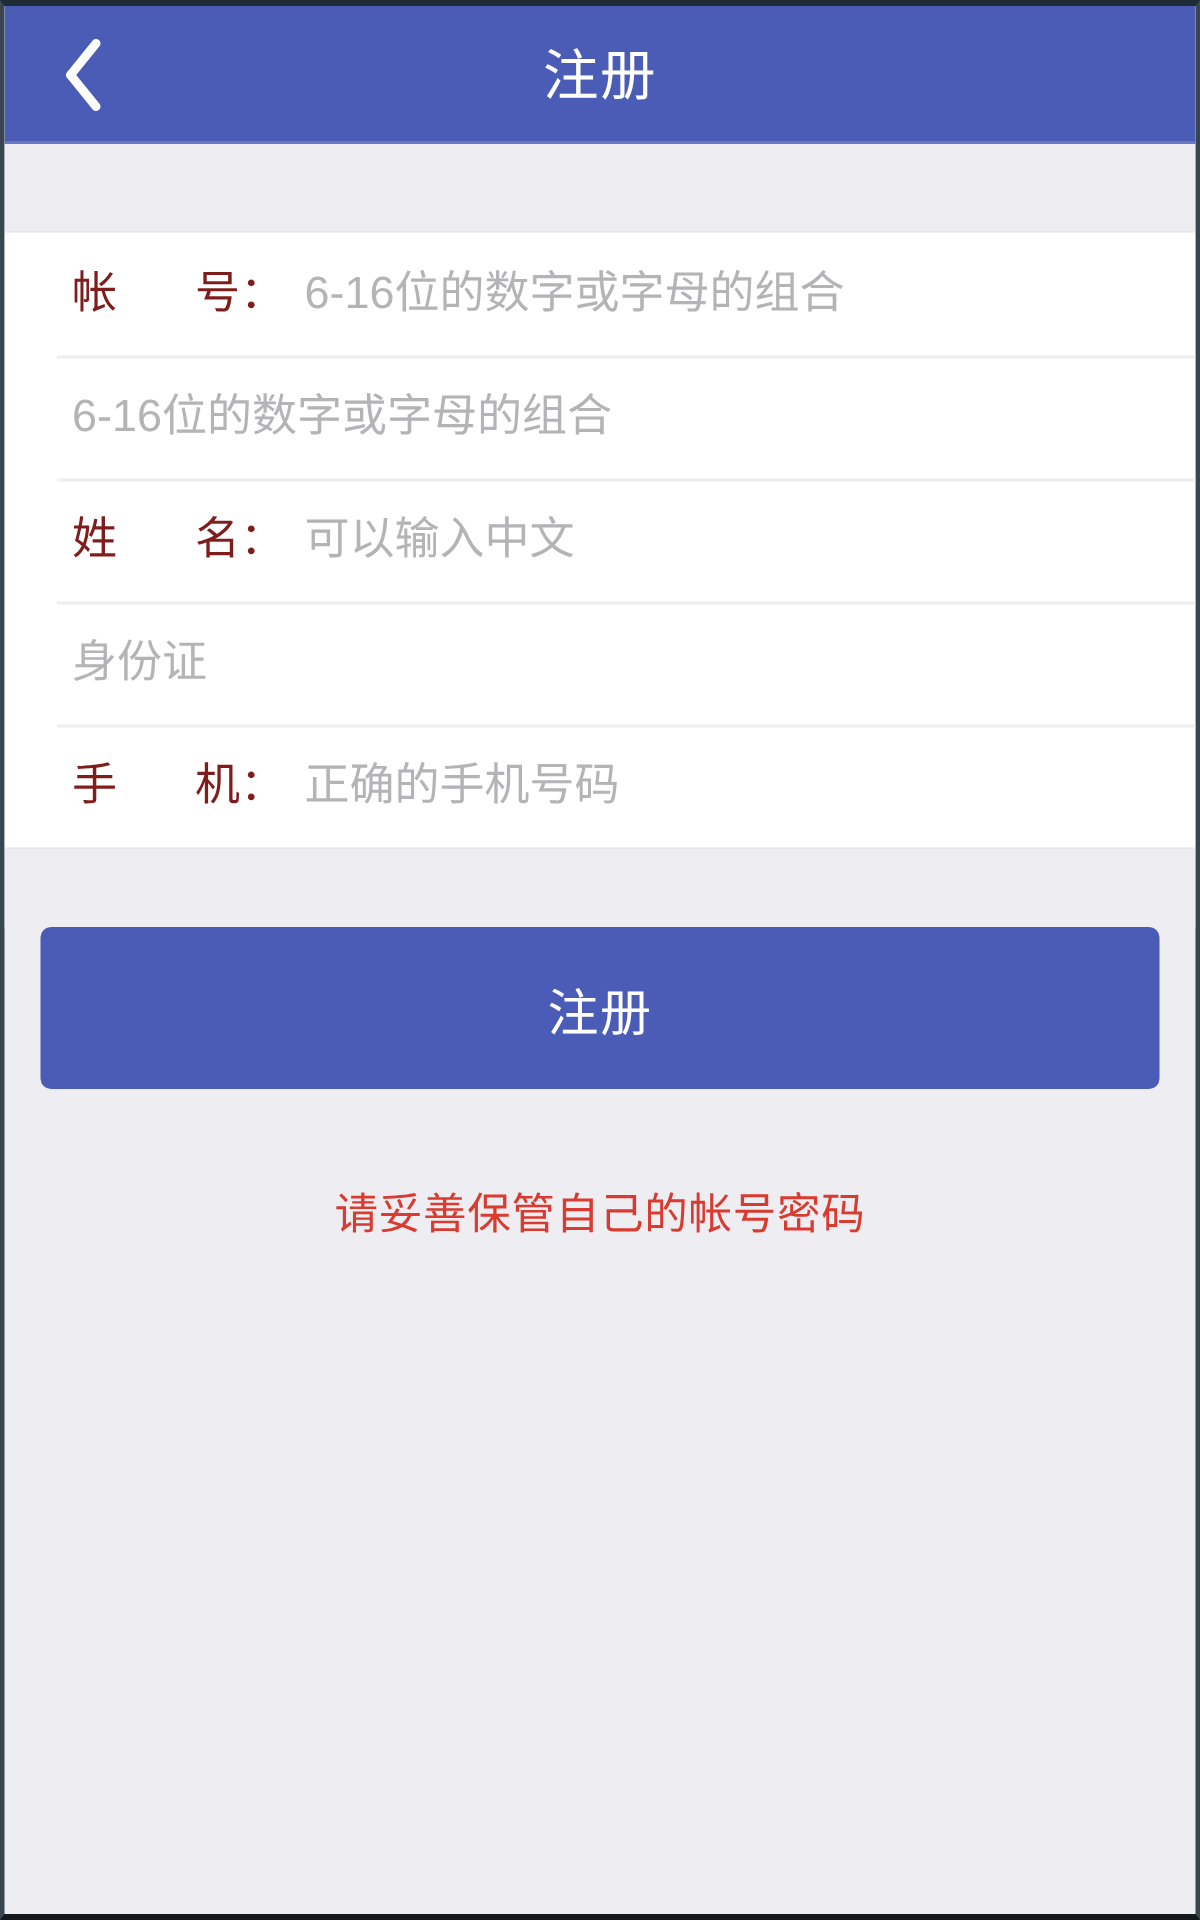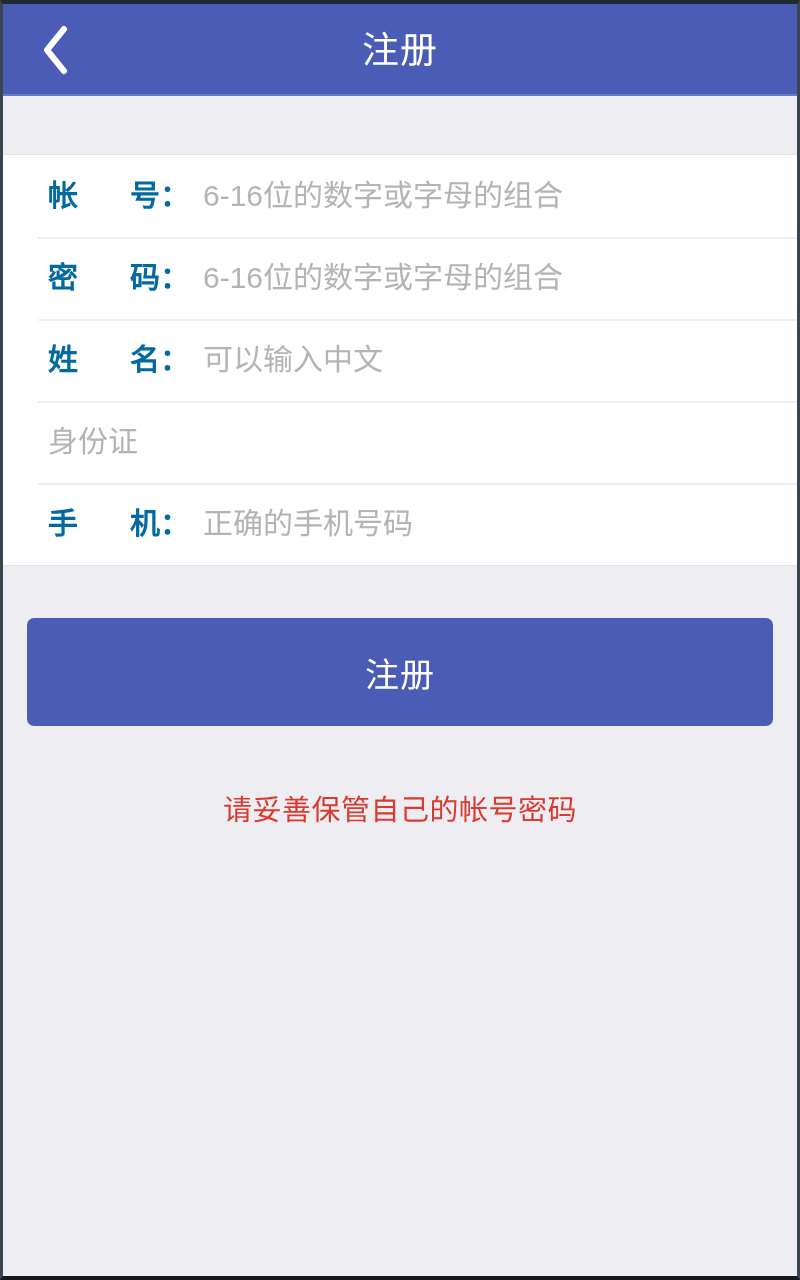--- a/index.html
+++ b/index.html
@@ -97,22 +97,22 @@
     left: 35px;
     right: 0;
     top: 0;
     height: 2px;
     background: #eeeef1;
   }
   .row-label {
     flex: 0 0 auto;
     width: 155px;
     font-size: 30px;
-    font-weight: 700;
-    color: #0369a1;
+    font-weight: 400;
+    color: #7f1d1d;
     line-height: 1;
     white-space: nowrap;
     user-select: none;
   }
   .row-label .lab-chars {
     display: inline-block;
     width: 112px;
     text-align: justify;
     text-align-last: justify;
   }
@@ -186,21 +186,20 @@
   <div class="gap-strip"></div>
 
   <div id="form-card">
 
     <div class="form-row">
       <div class="row-label"><span class="lab-chars">帐号</span><span>：</span></div>
       <input class="row-input" type="text" placeholder="6-16位的数字或字母的组合" style="">
     </div>
 
     <div class="form-row">
-      <div class="row-label"><span class="lab-chars">密码</span><span>：</span></div>
       <input class="row-input" type="text" placeholder="6-16位的数字或字母的组合" style="">
     </div>
 
 
     <div class="form-row">
       <div class="row-label"><span class="lab-chars">姓名</span><span>：</span></div>
       <input class="row-input" type="text" placeholder="可以输入中文" style="">
     </div>
 
     <div class="form-row">

